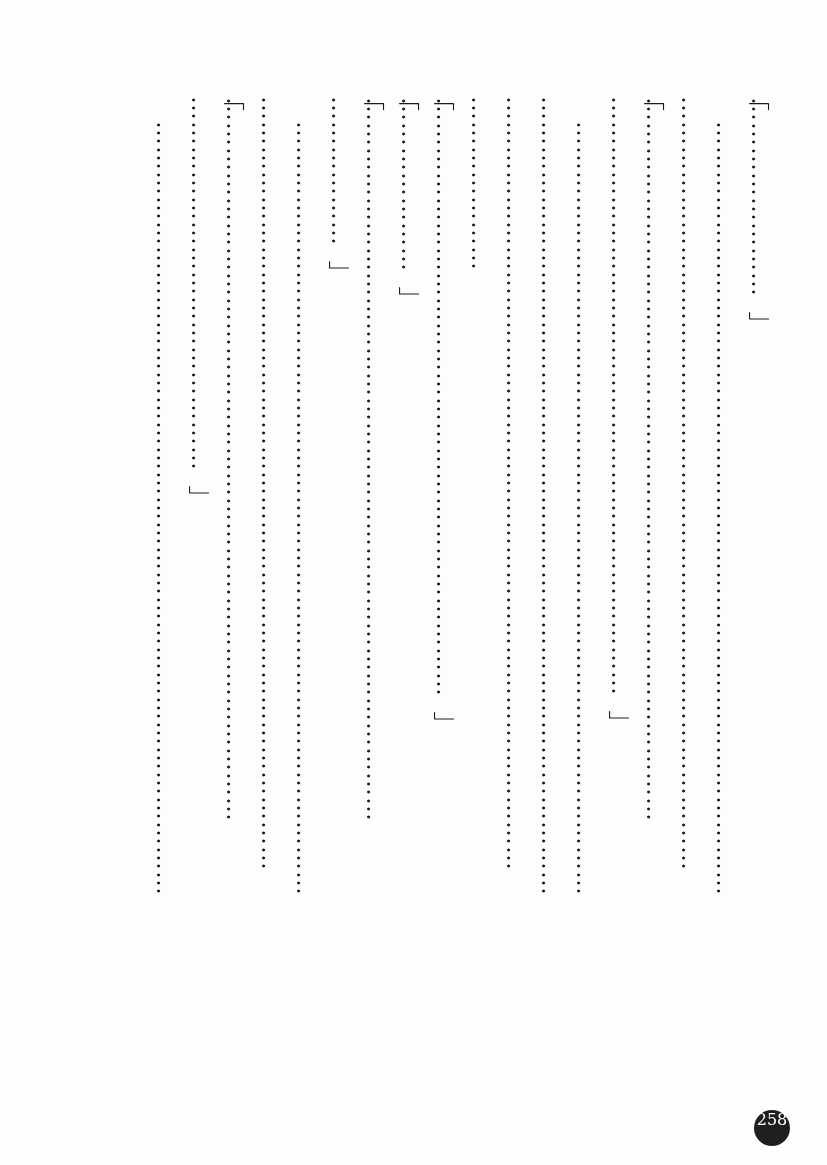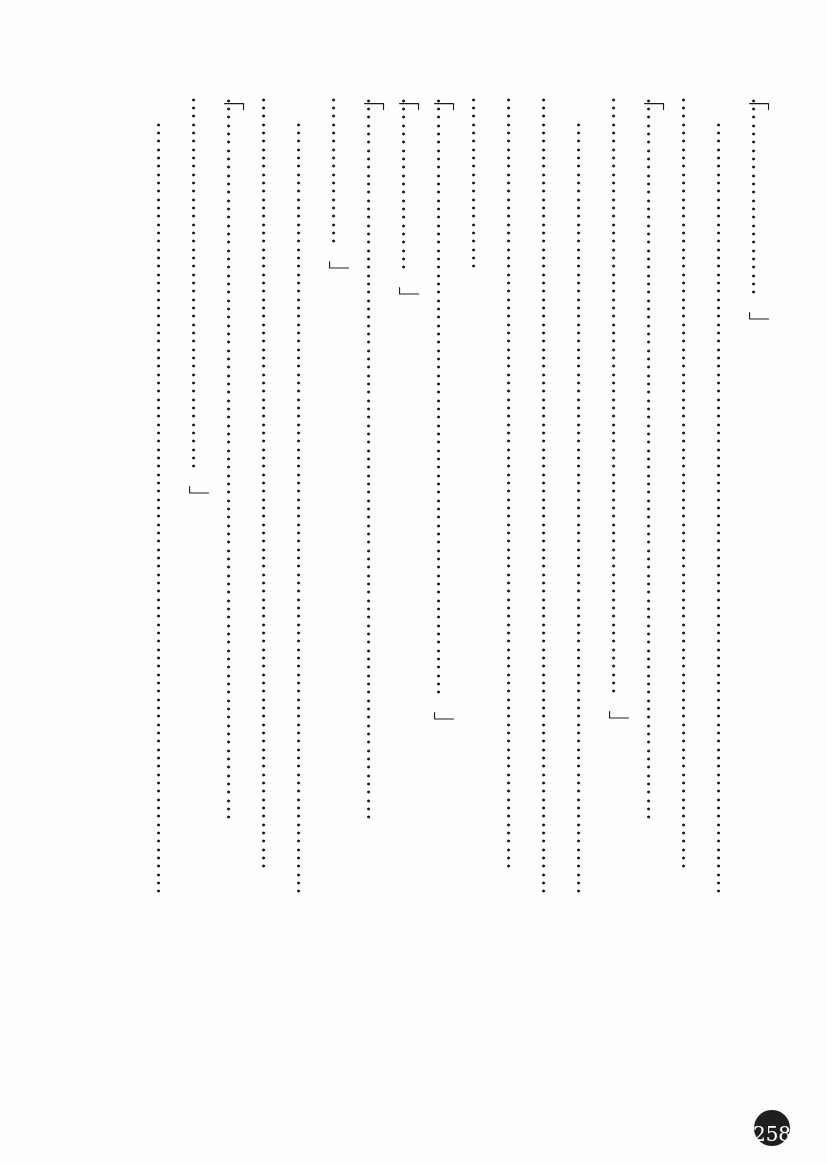--- a/index.html
+++ b/index.html
@@ -40,23 +40,23 @@
   .page-num-badge {
     position: absolute;
     right: 37px;
     bottom: 19px;
     width: 36px;
     height: 36px;
     border-radius: 50%;
     background: #1f1f1f;
     color: #ffffff;
     display: flex;
-    align-items: flex-end;
+    align-items: flex-start;
     justify-content: center;
-    font-size: 20px;
+    font-size: 16px;
     font-family: "DejaVu Serif", "Liberation Serif", serif;
   }
 </style>
 </head>
 <body>
 
 <div class="book-page">
 
   <div class="text-block">
     <p class="dialogue">「……………………」</p>

